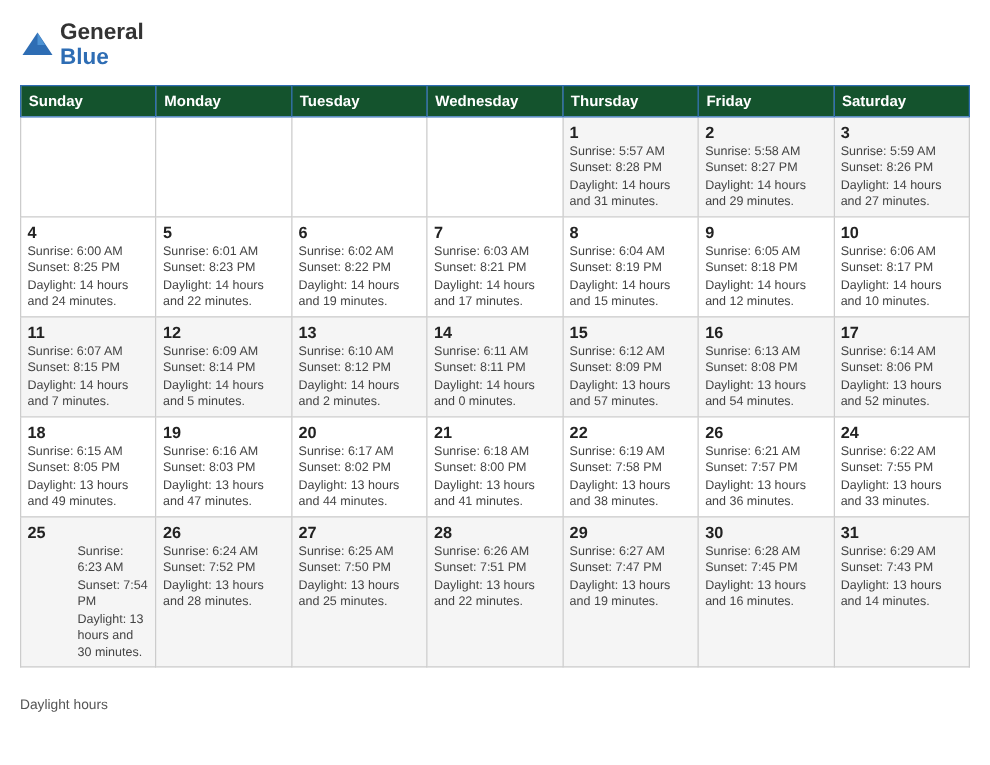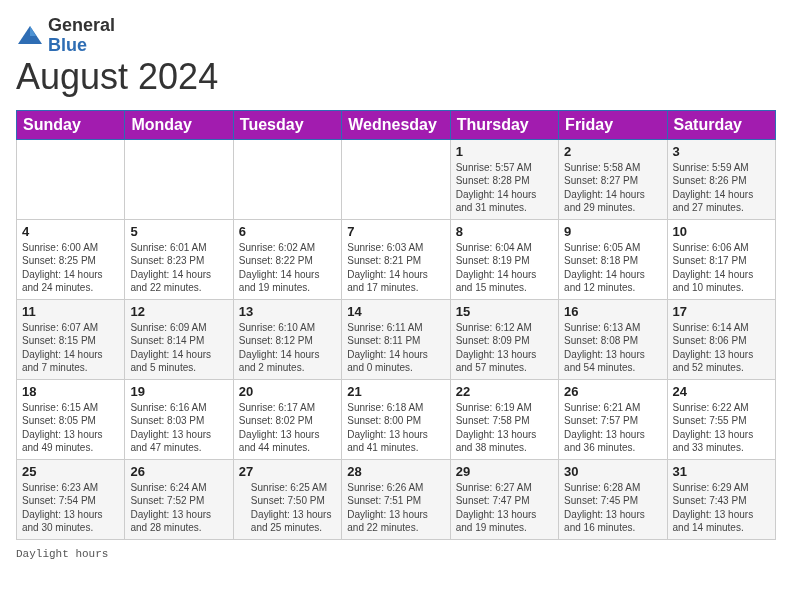--- a/index.html
+++ b/index.html
@@ -8,21 +8,20 @@
       background: #fff;
       width: 792px;
       min-height: 612px;
       padding: 16px;
     }
     .header-area {
       display: flex;
       justify-content: space-between;
       align-items: flex-start;
       margin-bottom: 12px;
-      flex-direction: column;
     }
     .logo {
       display: flex;
       align-items: center;
       gap: 4px;
     }
     .logo-text {
       font-size: 18px;
       font-weight: bold;
       line-height: 1.1;
@@ -44,25 +43,25 @@
     .cal-subtitle {
       font-size: 15px;
       color: #555;
     }
     table {
       width: 100%;
       border-collapse: collapse;
       font-size: 10.5px;
     }
     thead tr th {
-      background: #a21caf;
+      background: #14532d;
       color: #fff;
       text-align: left;
       padding: 5px 6px;
-      font-size: 16px;
+      font-size: 12px;
       font-weight: bold;
       border: 1px solid #2e6db4;
     }
     tbody tr td {
       border: 1px solid #ccc;
       vertical-align: top;
       padding: 4px 5px;
       width: 108px;
       min-height: 80px;
       background: #fff;
@@ -82,42 +81,40 @@
     }
     .day-info {
       color: #444;
       line-height: 1.35;
       font-size: 10px;
     }
     .empty-cell {
       background: #fff !important;
     }
     .footer-note {
-      margin-top: 8px;
+      margin-top: 24px;
       font-size: 11px;
       color: #555;
-      font-family: Liberation Mono, monospace;
     }
   </style>
 </head>
 <body>
 
 <div class="header-area">
   <div class="logo">
     <svg class="logo-icon" viewBox="0 0 28 28">
       <polygon points="14,4 26,22 2,22" fill="#2e6db4"></polygon>
       <polygon points="14,4 20,14 14,14" fill="#5ba3e0" opacity="0.7"></polygon>
     </svg>
     <div class="logo-text">
       <span class="logo-general">General</span><br>
       <span class="logo-blue">Blue</span>
     </div>
   </div>
   <div class="title-block">
-    <div class="cal-title">August 2024</div>
   </div>
 </div>
 
 <table>
   <thead>
     <tr>
     <th>Sunday</th>
         <th>Monday</th>
         <th>Tuesday</th>
         <th>Wednesday</th>
@@ -279,33 +276,33 @@
         <td>
           <span class="day-num">24</span>
           <div class="day-info" style="white-space: pre-line;">Sunrise: 6:22 AM
 Sunset: 7:55 PM
 Daylight: 13 hours and 33 minutes.</div>
         </td>
       </tr>
       <tr>
         <td>
           <span class="day-num">25</span>
-          <div class="day-info" style="white-space: pre-line;">Sunrise: 6:23 AM
+          <div class="day-info" style="white-space: pre-line; margin-left: 40px;">Sunrise: 6:23 AM
 Sunset: 7:54 PM
 Daylight: 13 hours and 30 minutes.</div>
         </td>
         <td>
           <span class="day-num">26</span>
           <div class="day-info" style="white-space: pre-line;">Sunrise: 6:24 AM
 Sunset: 7:52 PM
 Daylight: 13 hours and 28 minutes.</div>
         </td>
         <td>
           <span class="day-num">27</span>
-          <div class="day-info" style="white-space: pre-line; margin-left: 12px;">Sunrise: 6:25 AM
+          <div class="day-info" style="white-space: pre-line;">Sunrise: 6:25 AM
 Sunset: 7:50 PM
 Daylight: 13 hours and 25 minutes.</div>
         </td>
         <td>
           <span class="day-num">28</span>
           <div class="day-info" style="white-space: pre-line;">Sunrise: 6:26 AM
 Sunset: 7:51 PM
 Daylight: 13 hours and 22 minutes.</div>
         </td>
         <td>

